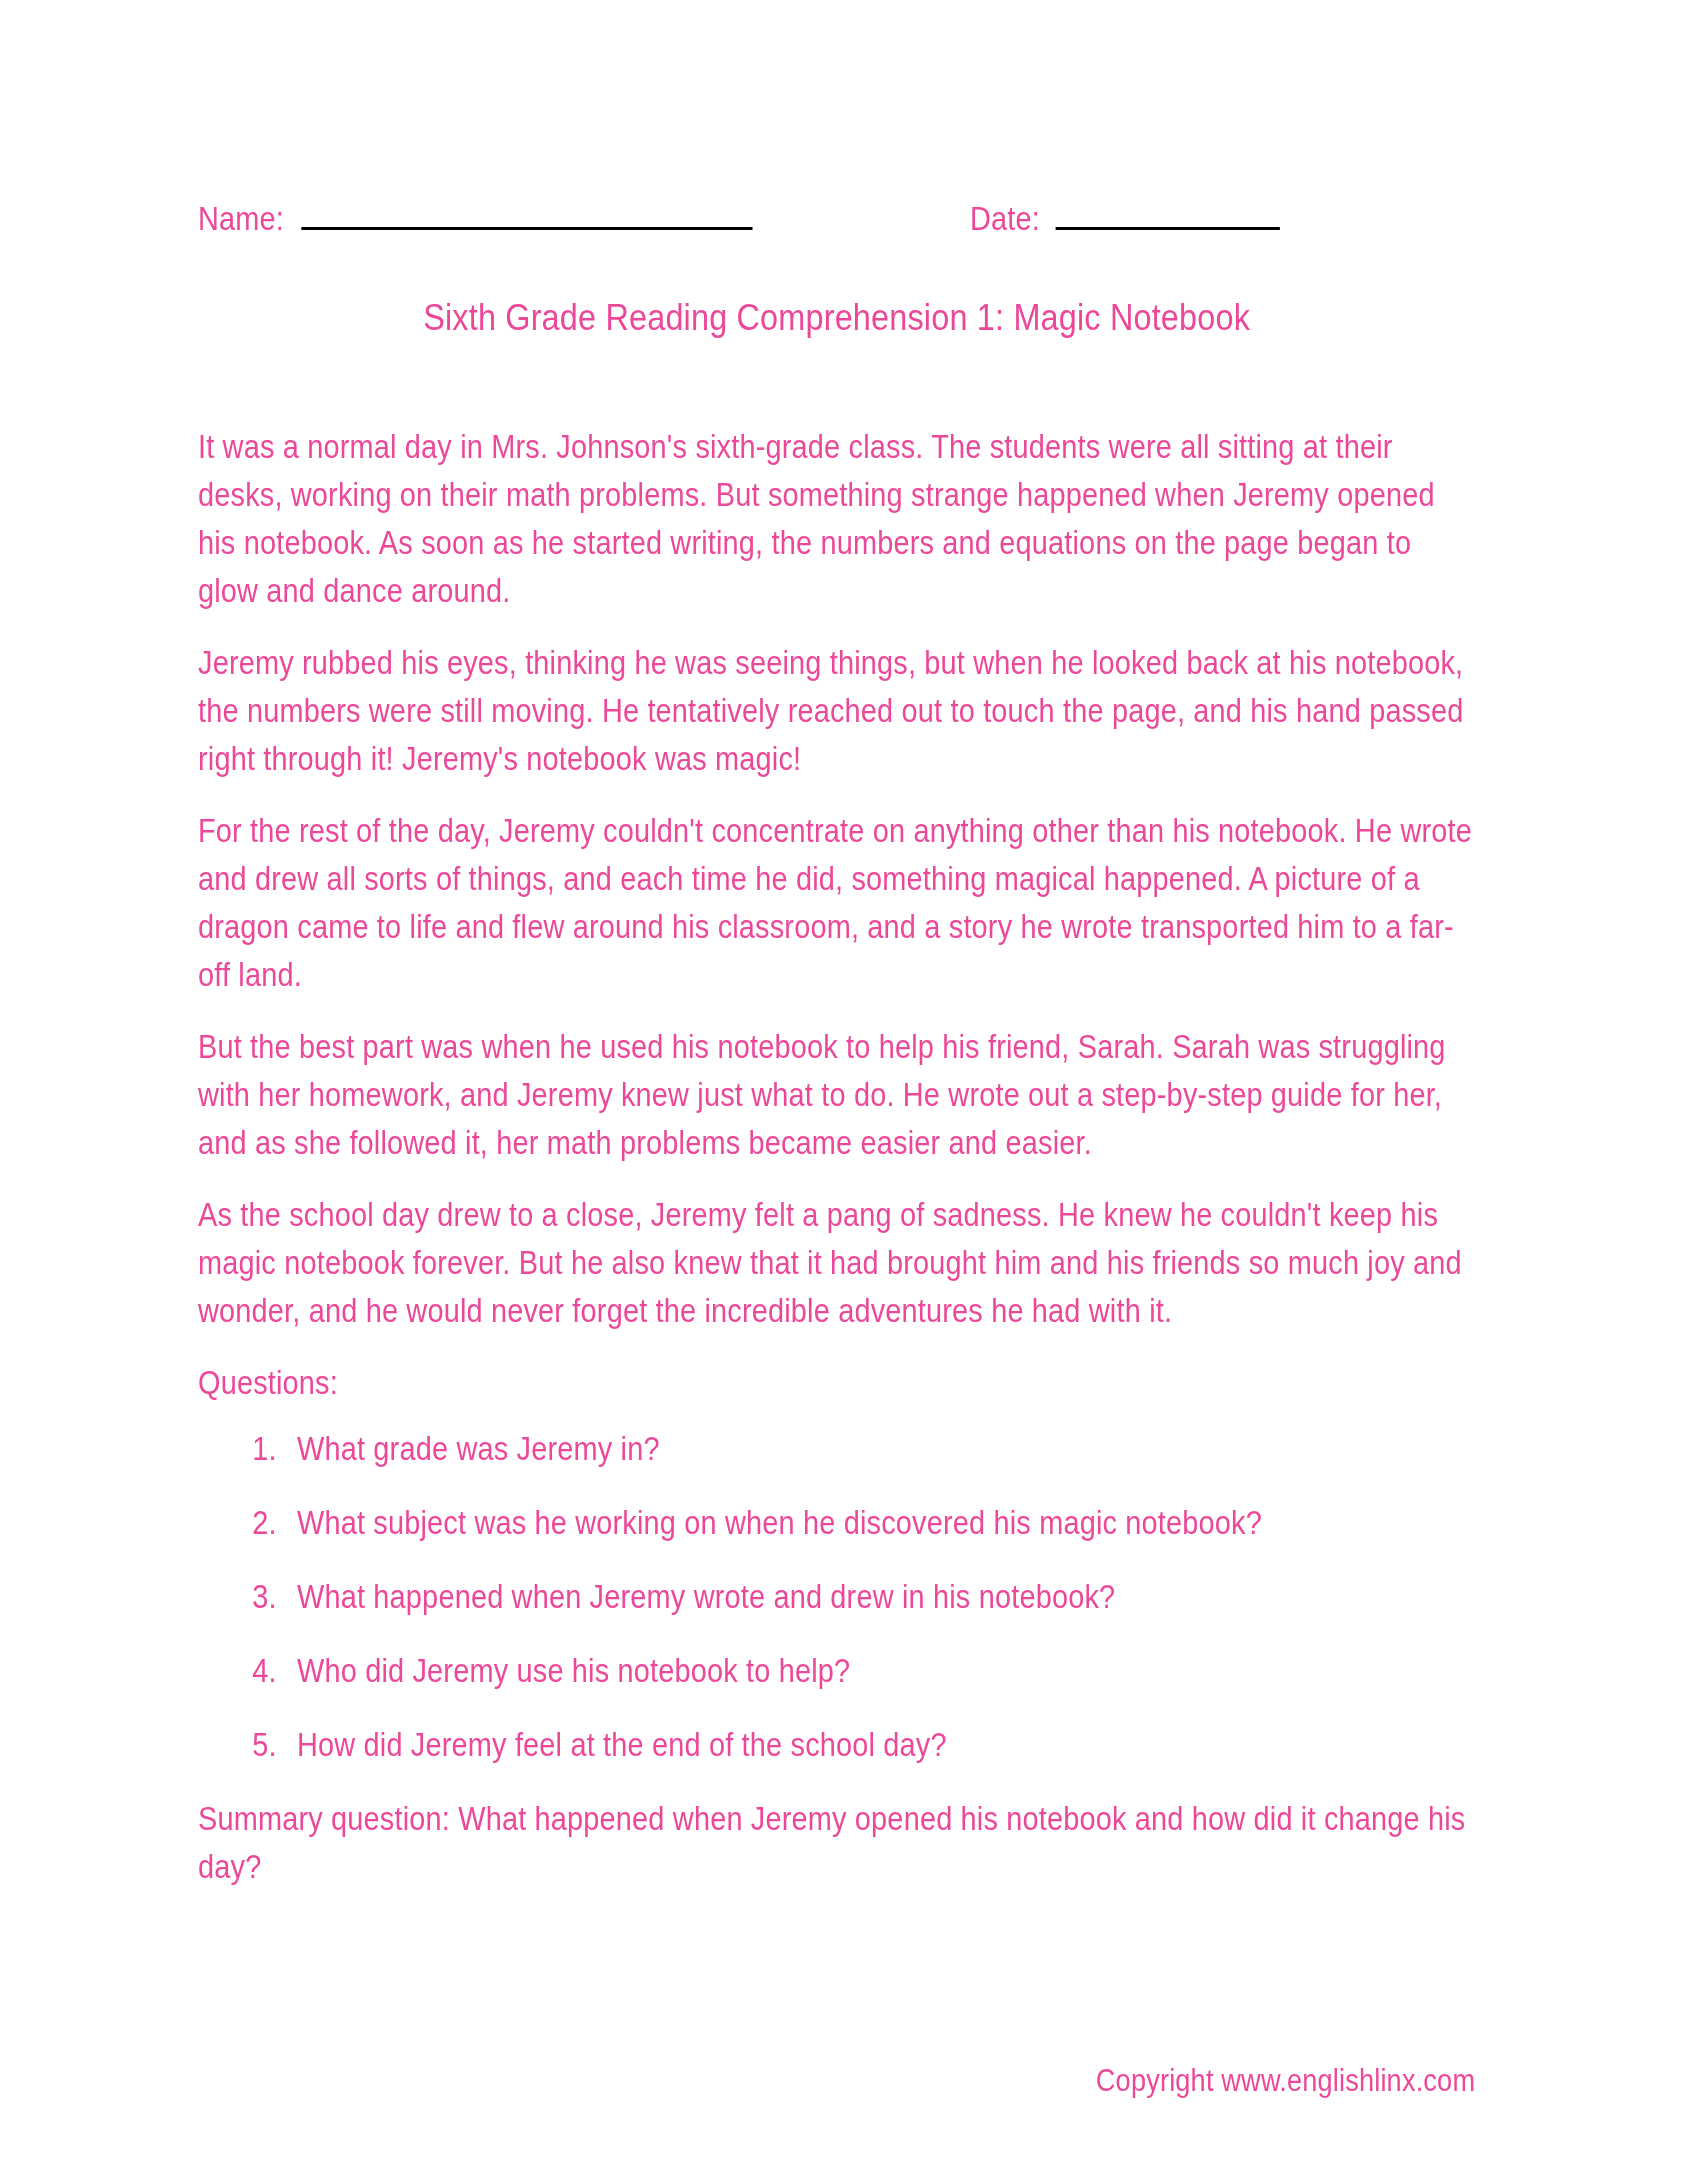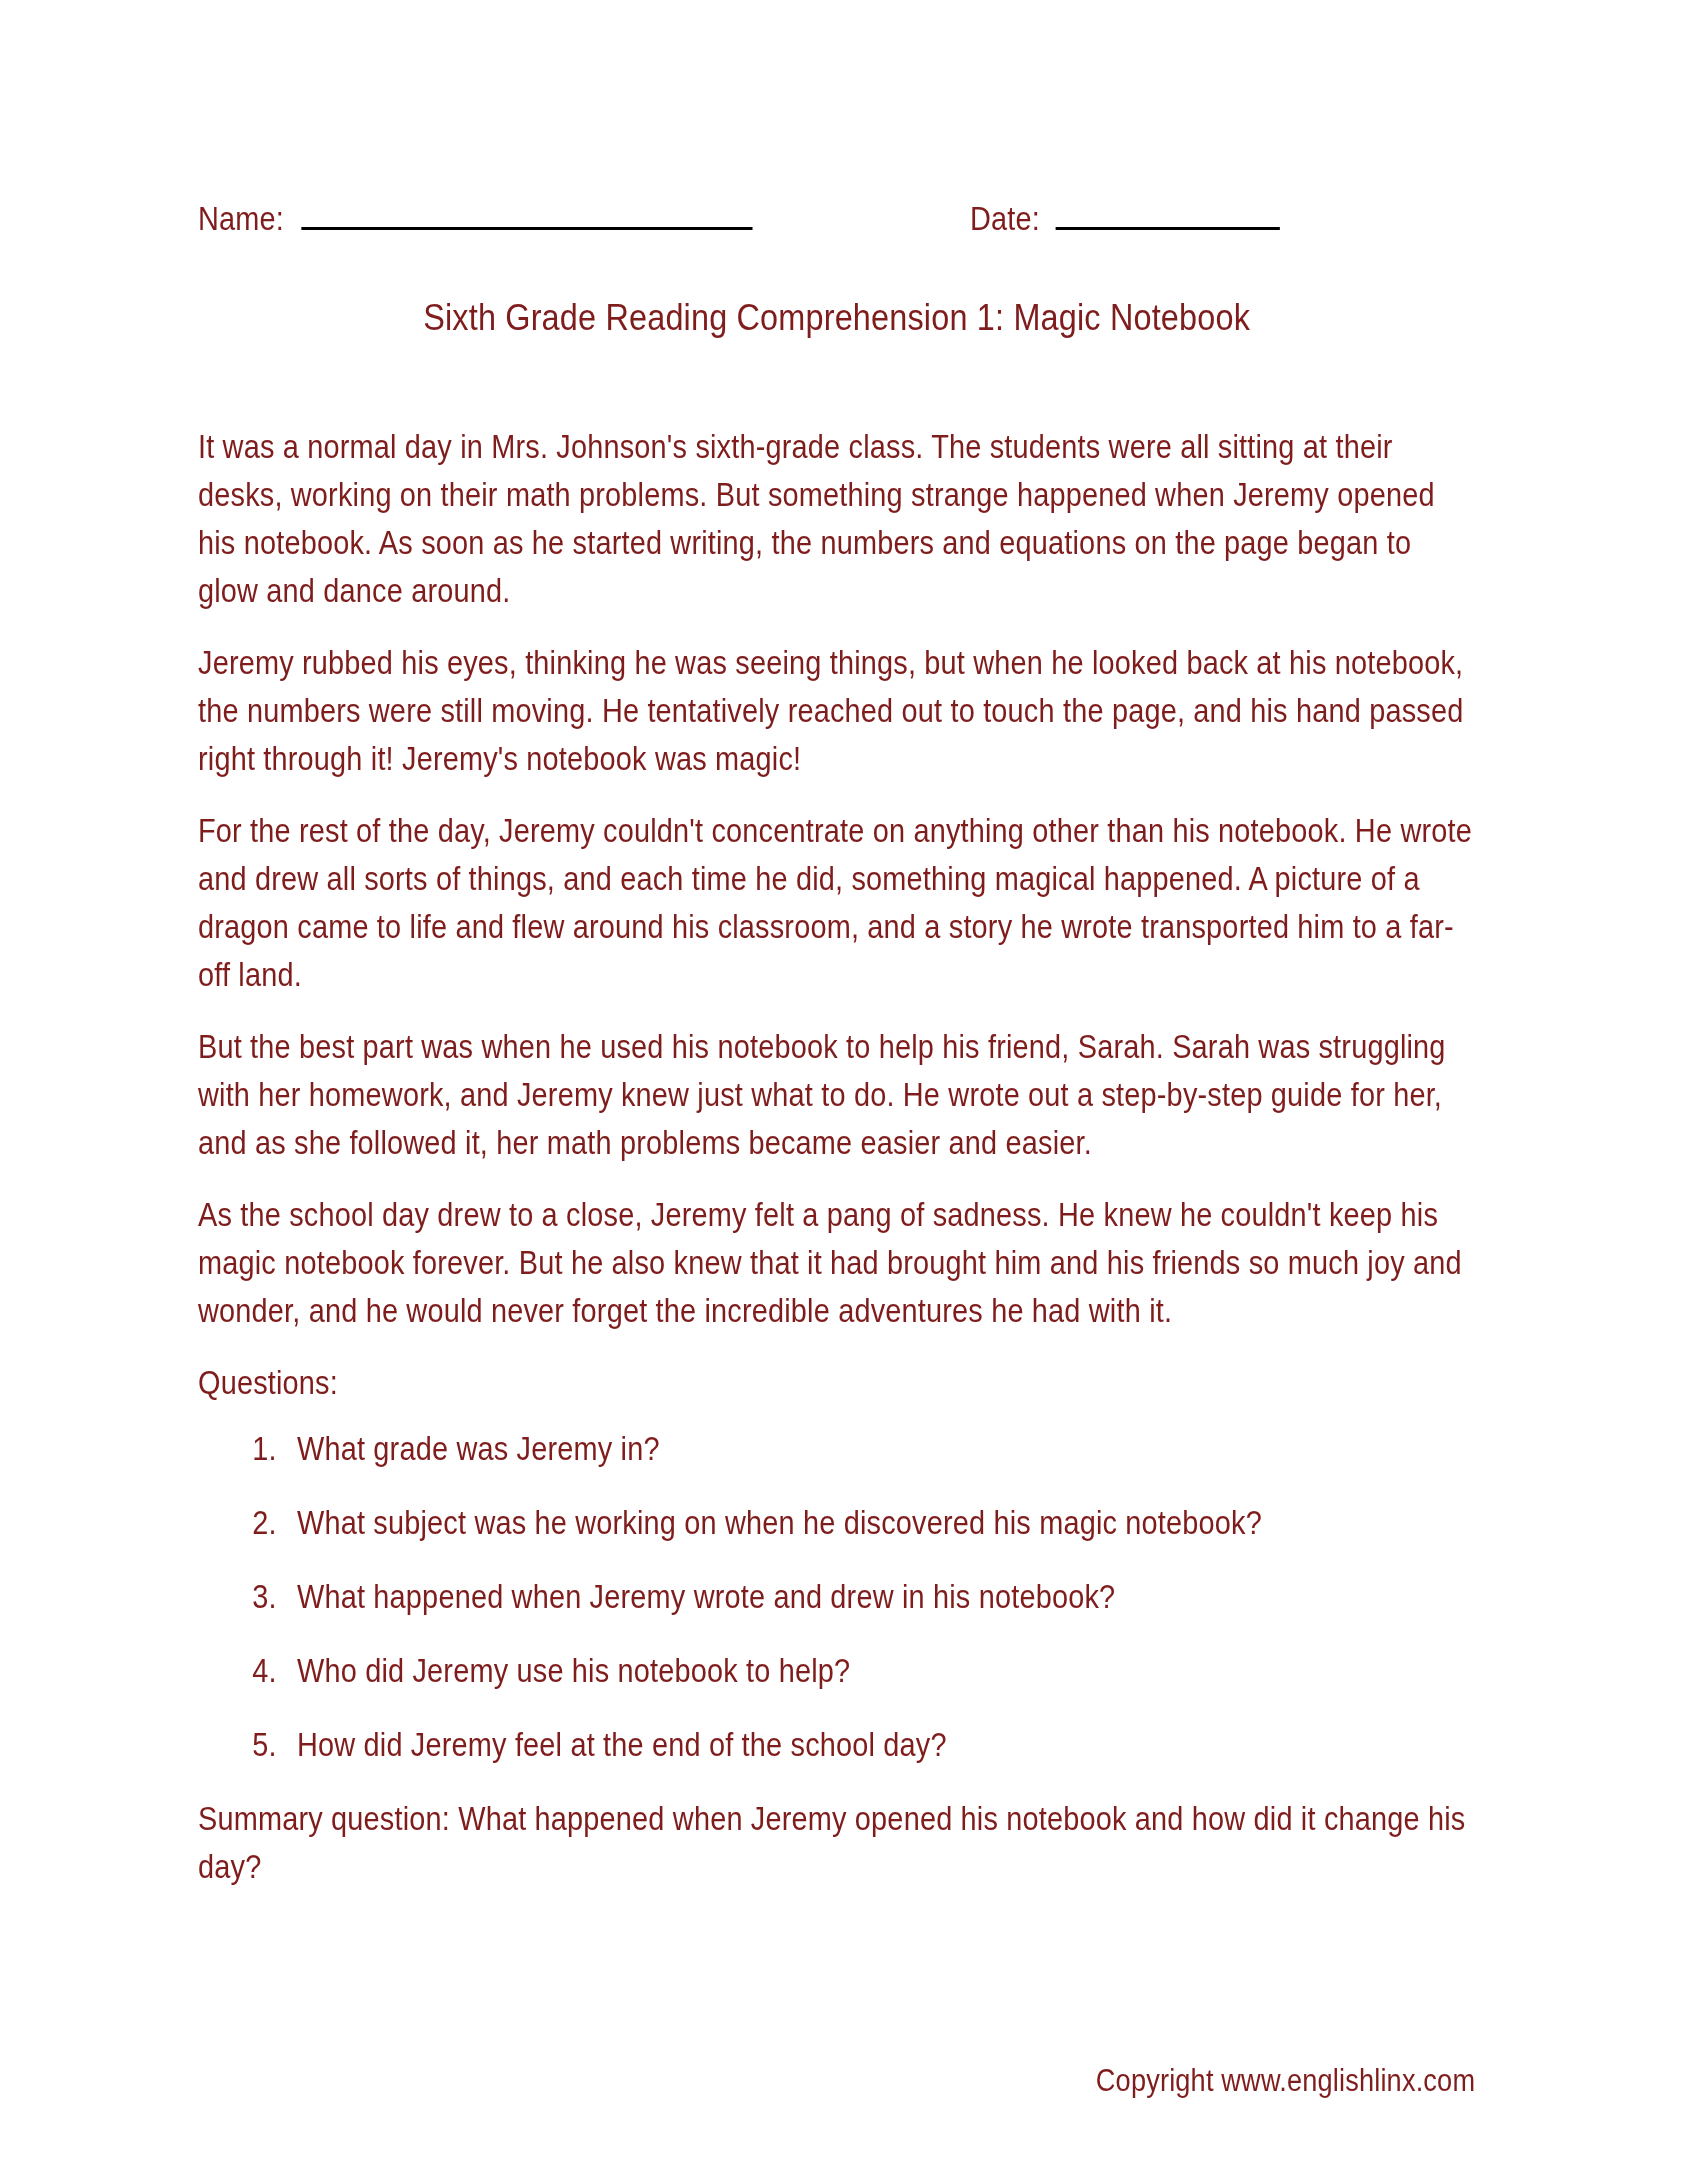--- a/index.html
+++ b/index.html
@@ -5,21 +5,21 @@
   html, body {
     margin: 0;
     padding: 0;
     background: #ffffff;
   }
   .sheet {
     position: relative;
     width: 1683px;
     height: 2178px;
     background: #ffffff;
-    color: #7f1d1d;
+    color: #ec4899;
     font-family: "Liberation Sans", sans-serif;
     overflow: hidden;
   }
   
   .content {
     position: absolute;
     left: 198px;
     top: 183px;
     width: 1458px;
     transform: scaleX(0.876);

